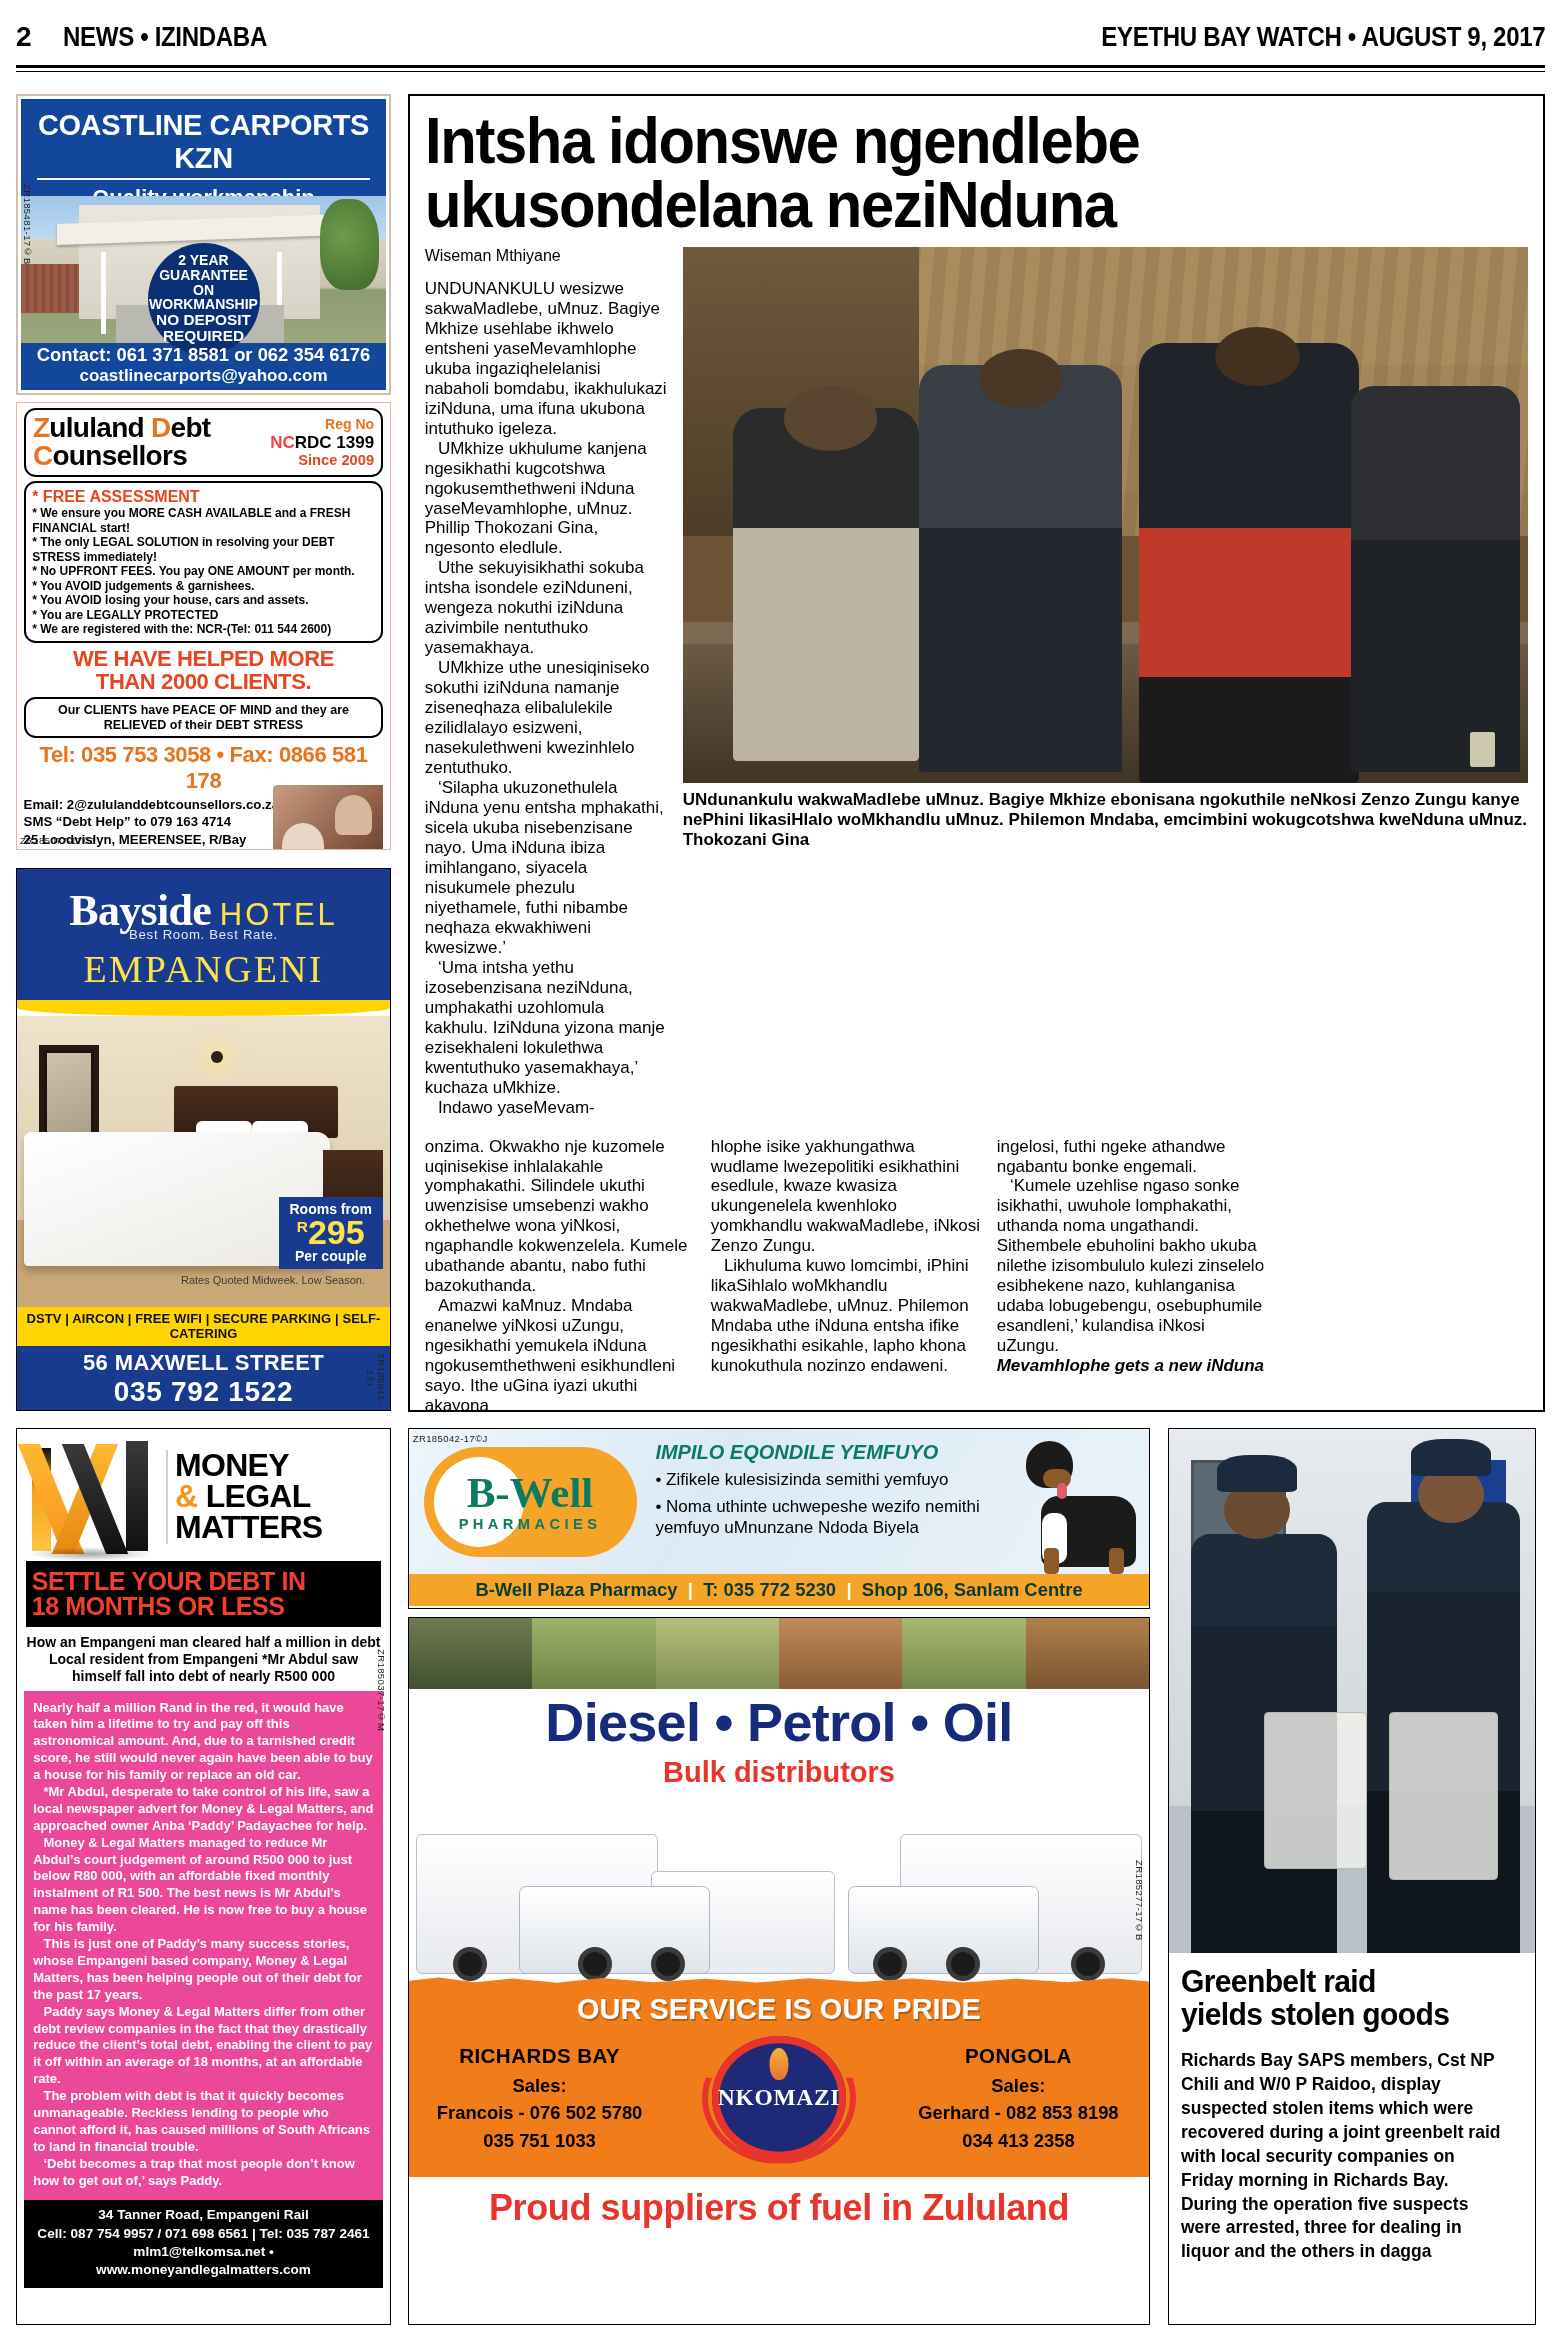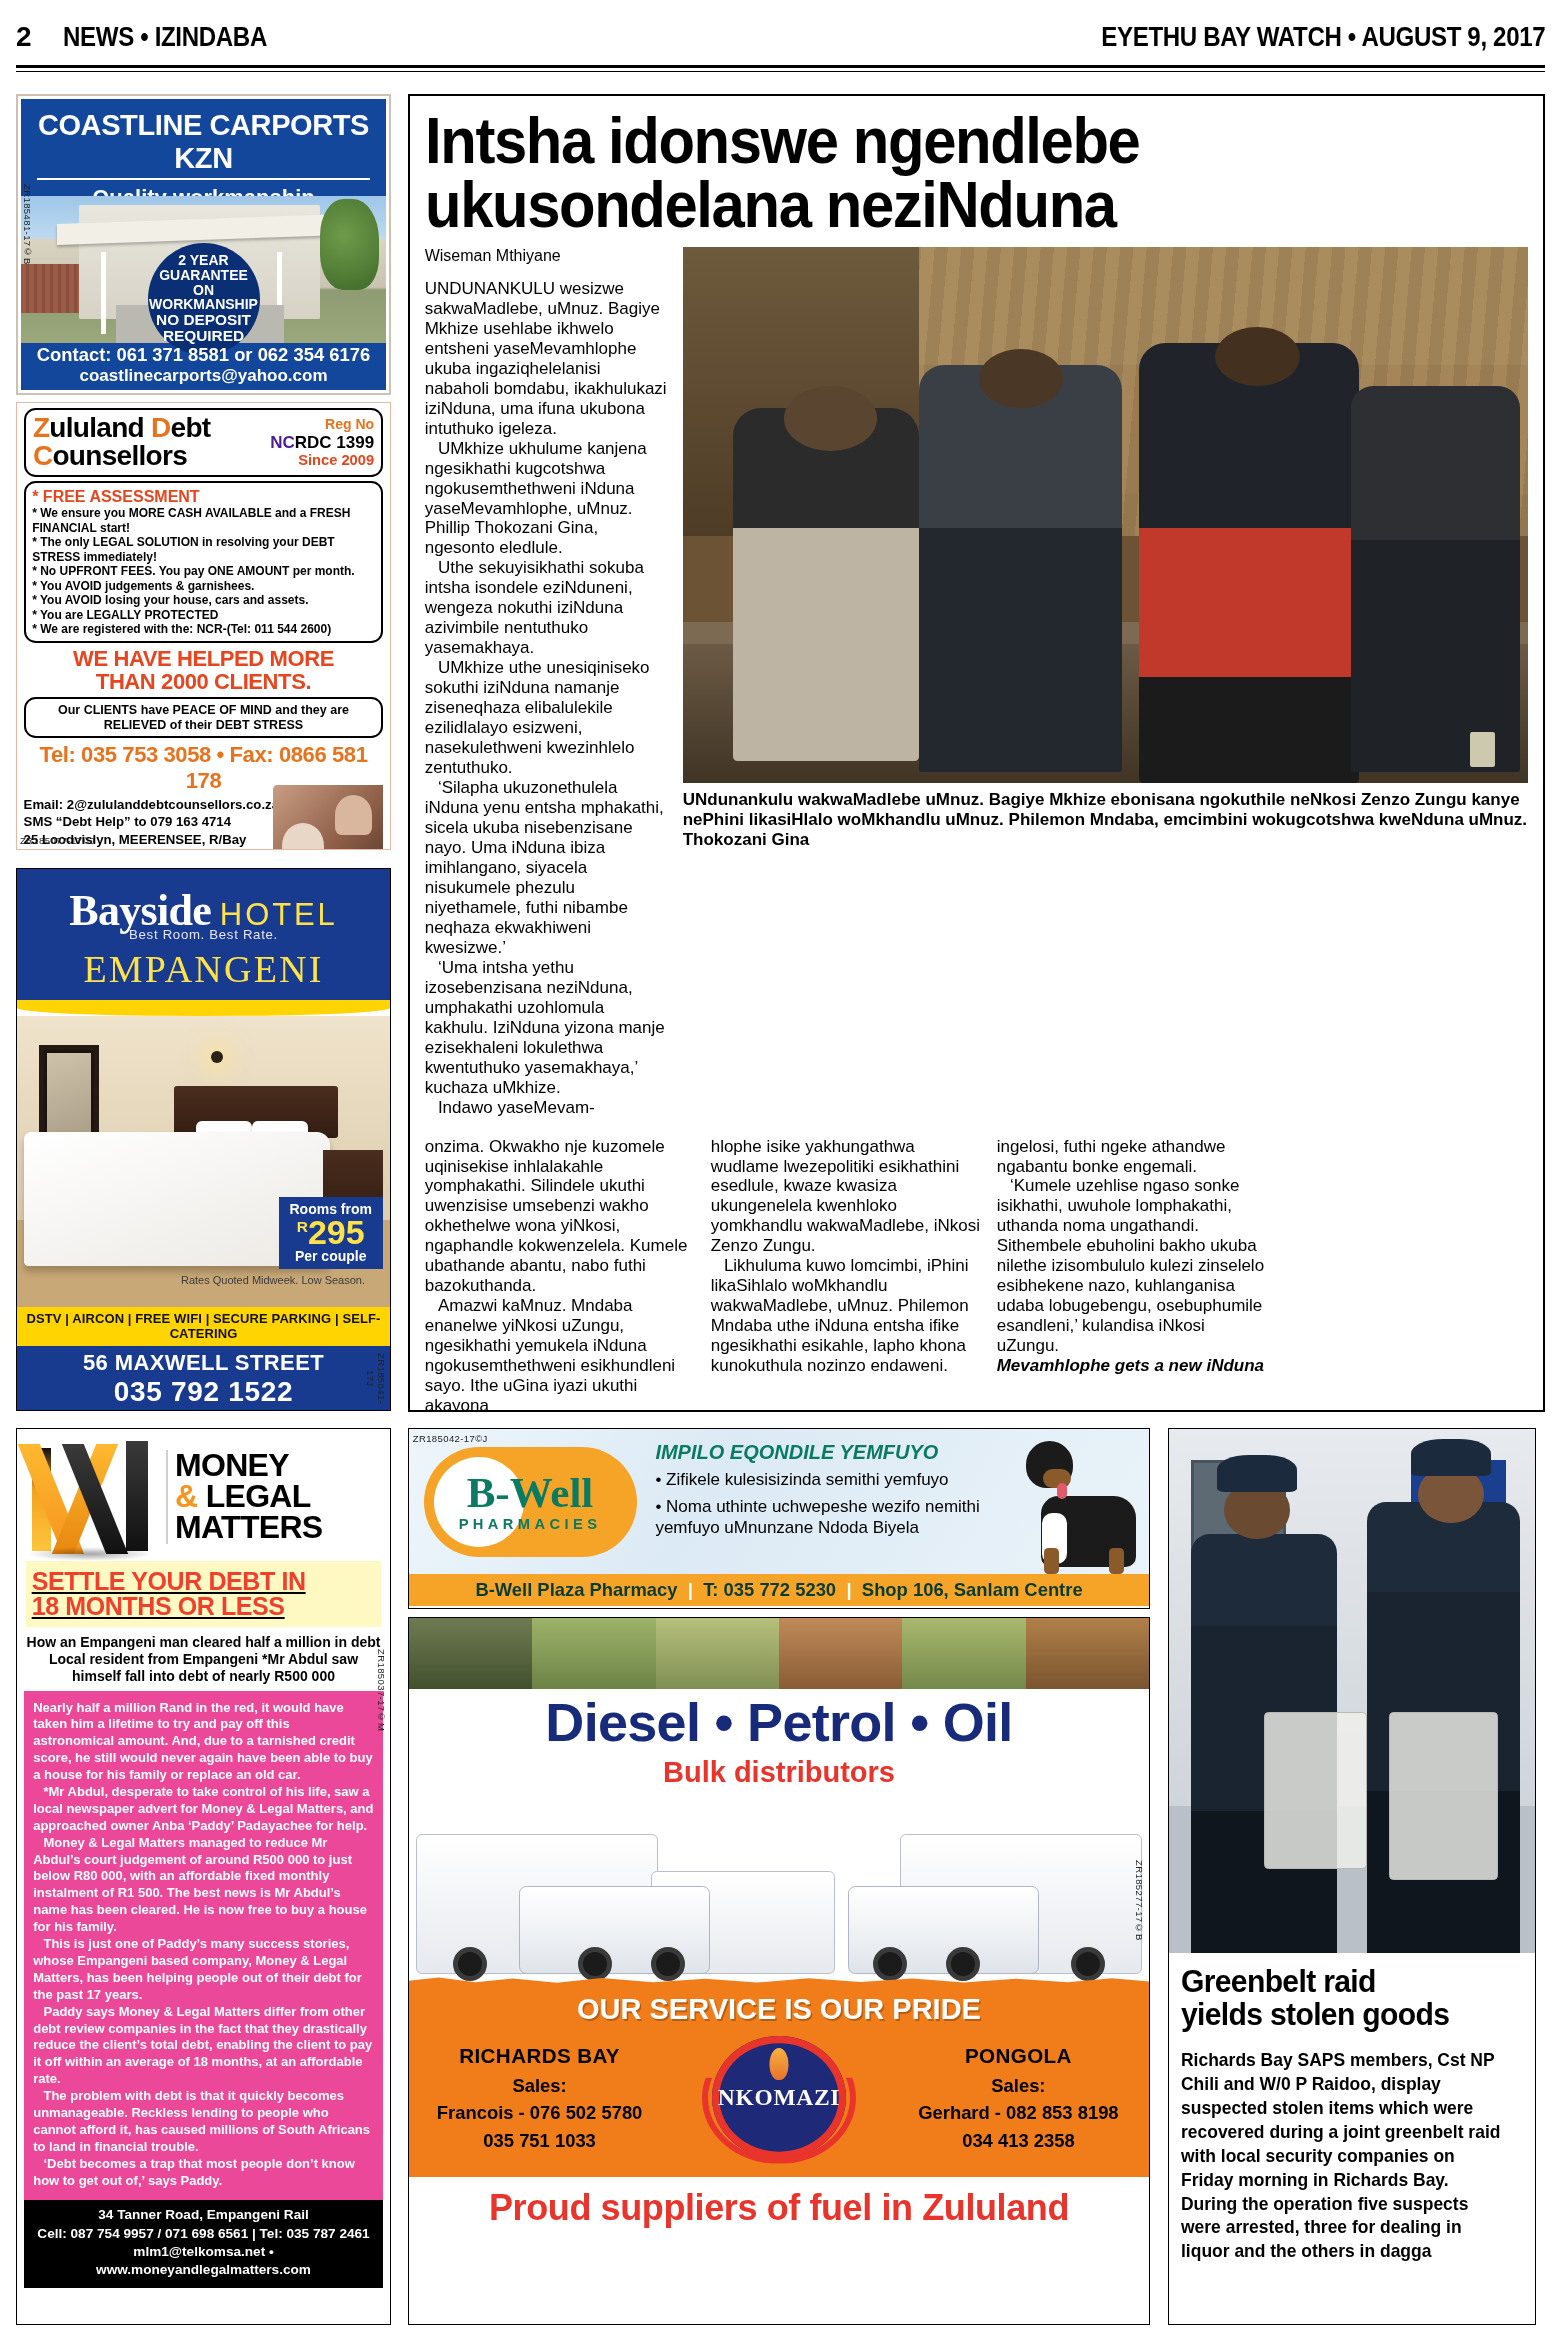--- a/index.html
+++ b/index.html
@@ -64,21 +64,21 @@
   .cc-contact .l2 { font-size: 17px; font-weight: 700; }
 
   
   #ad-zdc { left: 16px; top: 402px; width: 375px; height: 448px; border: 1.5px solid #e8b9a2; background: #fff; padding: 5.1px 6.6px; }
   .zdc-head { border: 2.2px solid #000; border-radius: 11.8px; padding: 4.4px 7.3px; display: flex; align-items: center; justify-content: space-between; }
   .zdc-name { font-size: 28px; font-weight: 700; line-height: 1.0; letter-spacing: -0.7px; }
   .zdc-name .o { color: #e8731d; }
   .zdc-reg { text-align: right; line-height: 1.12; }
   .zdc-reg .r1 { color: #e8731d; font-size: 14px; font-weight: 700; }
   .zdc-reg .r2 { font-size: 17px; font-weight: 700; }
-  .zdc-reg .r2 .c { color: #4c1d95; }
+  .zdc-reg .r2 .c { color: #ef4444; }
   .zdc-reg .r3 { color: #e8441d; font-size: 14.7px; font-weight: 700; }
   .zdc-bullets { border: 2.2px solid #000; border-radius: 11.8px; padding: 3.7px 6.6px 4.4px; margin-top: 4.4px; font-size: 12px; font-weight: 700; line-height: 1.21; }
   .zdc-bullets .red { color: #e8441d; font-size: 16px; }
   .zdc-helped { color: #e8441d; font-size: 22px; font-weight: 700; text-align: center; line-height: 1.02; margin: 5.1px 0 3.7px; letter-spacing: -0.4px; }
   .zdc-peace { border: 2.2px solid #000; border-radius: 11.8px; padding: 3.7px 5.9px; text-align: center; font-size: 12.5px; font-weight: 700; line-height: 1.2; }
   .zdc-tel { color: #e8731d; font-size: 22px; font-weight: 700; text-align: center; margin-top: 3.7px; letter-spacing: -0.4px; }
   .zdc-rows { position: relative; font-size: 13.2px; font-weight: 700; line-height: 1.33; margin-top: 1.5px; }
   .zdc-fam { position: absolute; right: 0; bottom: -5.9px; width: 110px; height: 87px;
     background: linear-gradient(135deg,#c99d84,#8f5f48 60%,#5e3d2f); border-radius: 4.4px 0 0 0; }
   .zdc-fam::before { content:""; position:absolute; left:8%; bottom:4%; width:38%; height:52%; background:#e8d6c6; border-radius:50% 50% 20% 20%; }
@@ -151,21 +151,21 @@
   .mlm-m { width: 131px; height: 109px; position: relative; }
   .mlm-m .lstroke { position:absolute; left: 4.4px; bottom: 0; width: 19px; height: 103px; background: linear-gradient(to bottom,#111,#f5a11e 40%,#fdc53f); }
   .mlm-m .d1 { position:absolute; left: 13.2px; top: 1.5px; width: 22px; height: 110px; background: linear-gradient(to bottom,#fdb930,#f7941e); transform: skewX(22deg); }
   .mlm-m .d2 { position:absolute; left: 47px; top: 1.5px; width: 22px; height: 110px; background: linear-gradient(to bottom,#fdb930,#e8870f); transform: skewX(-22deg); }
   .mlm-m .d3 { position:absolute; left: 57px; top: 1.5px; width: 22px; height: 110px; background: linear-gradient(to bottom,#3a3a3a,#111); transform: skewX(22deg); }
   .mlm-m .rstroke { position:absolute; right: 10.3px; bottom: 0; width: 22px; height: 110px; background: linear-gradient(to bottom,#3a3a3a,#111); }
   .mlm-m .shadow { position:absolute; left: 0; bottom: -10.3px; width: 126px; height: 14.7px; background: radial-gradient(ellipse at center, rgba(0,0,0,.35), rgba(0,0,0,0) 70%); }
   .mlm-div { width: 2.2px; height: 94px; background: #cfcfcf; }
   .mlm-words { font-size: 32px; font-weight: 700; line-height: .98; letter-spacing: -0.7px; }
   .mlm-words .amp { color: #f7941e; }
-  .mlm-strap { background: #fef9c3; margin: 5.9px 2.9px 0; padding: 7.3px 5.9px; text-decoration: underline; }
+  .mlm-strap { background: #000000; margin: 5.9px 2.9px 0; padding: 7.3px 5.9px; }
   .mlm-strap div { color: #f0402c; font-size: 25px; font-weight: 700; line-height: 1.02; letter-spacing: -0.4px; text-align: left; }
   .mlm-sub { text-align: center; font-size: 14px; font-weight: 700; line-height: 1.22; margin: 6.6px 1.5px 0; }
   .mlm-red { background: #ec4899; color: #fff; margin: 5.9px 1.5px 0; padding: 8.8px 8.8px 10.3px; font-size: 13px; font-weight: 700; line-height: 1.30; }
   .mlm-red p { text-indent: 10.3px; }
   .mlm-red p.first { text-indent: 0; }
   .mlm-foot { background: #000; color: #fff; margin: 0 1.5px; padding: 6.6px 4.4px 8px; text-align: center; font-size: 13.6px; font-weight: 700; line-height: 1.35; }
 
   
   #ad-bwell { left: 408px; top: 1428px; width: 742px; height: 181px; border: 1.5px solid #000; }
   .bw-body { display: flex; height: 145px; background: linear-gradient(120deg,#eef6fb,#dceaf5 40%,#eaf3f9); position: relative; }

